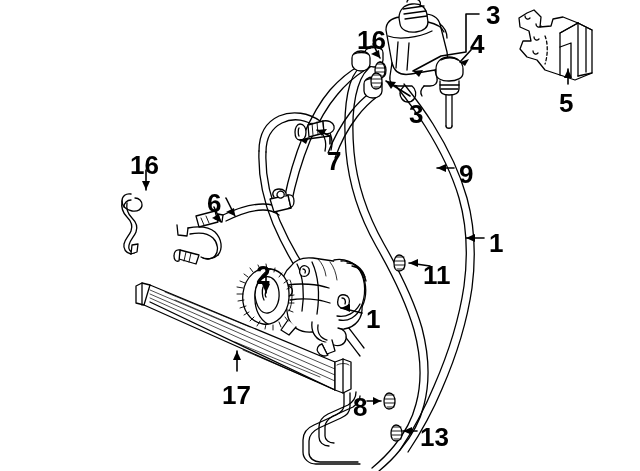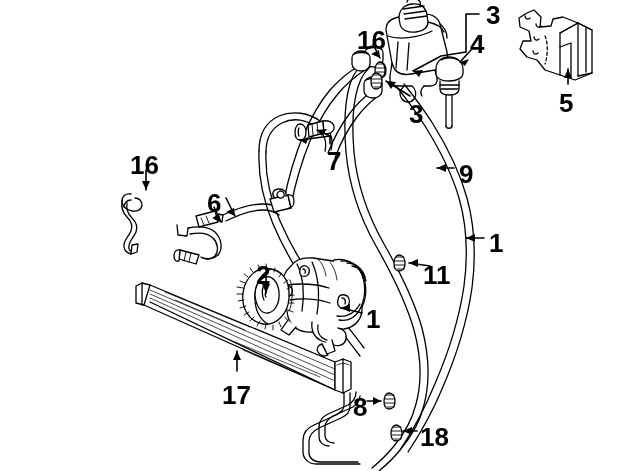--- a/index.html
+++ b/index.html
@@ -369,17 +369,17 @@
   <div class="callout-label" style="left:470px; top:31px;">4</div>
   <div class="callout-label" style="left:559px; top:90px;">5</div>
   <div class="callout-label" style="left:207px; top:190px;">6</div>
   <div class="callout-label" style="left:327px; top:148px;">7</div>
   <div class="callout-label" style="left:353px; top:394px;">8</div>
   <div class="callout-label" style="left:459px; top:161px;">9</div>
   <div class="callout-label" style="left:409px; top:101px;">3</div>
   <div class="callout-label" style="left:423px; top:262px;">11</div>
   <div class="callout-label" style="left:489px; top:230px;">1</div>
   <div class="callout-label" style="left:357px; top:27px;">16</div>
-  <div class="callout-label" style="left:420px; top:424px;">18</div>
+  <div class="callout-label" style="left:420px; top:424px;">13</div>
   <div class="callout-label" style="left:222px; top:382px;">17</div>
   <div class="callout-label" style="left:130px; top:152px;">16</div>
 
 </div>
 
 </body></html>

